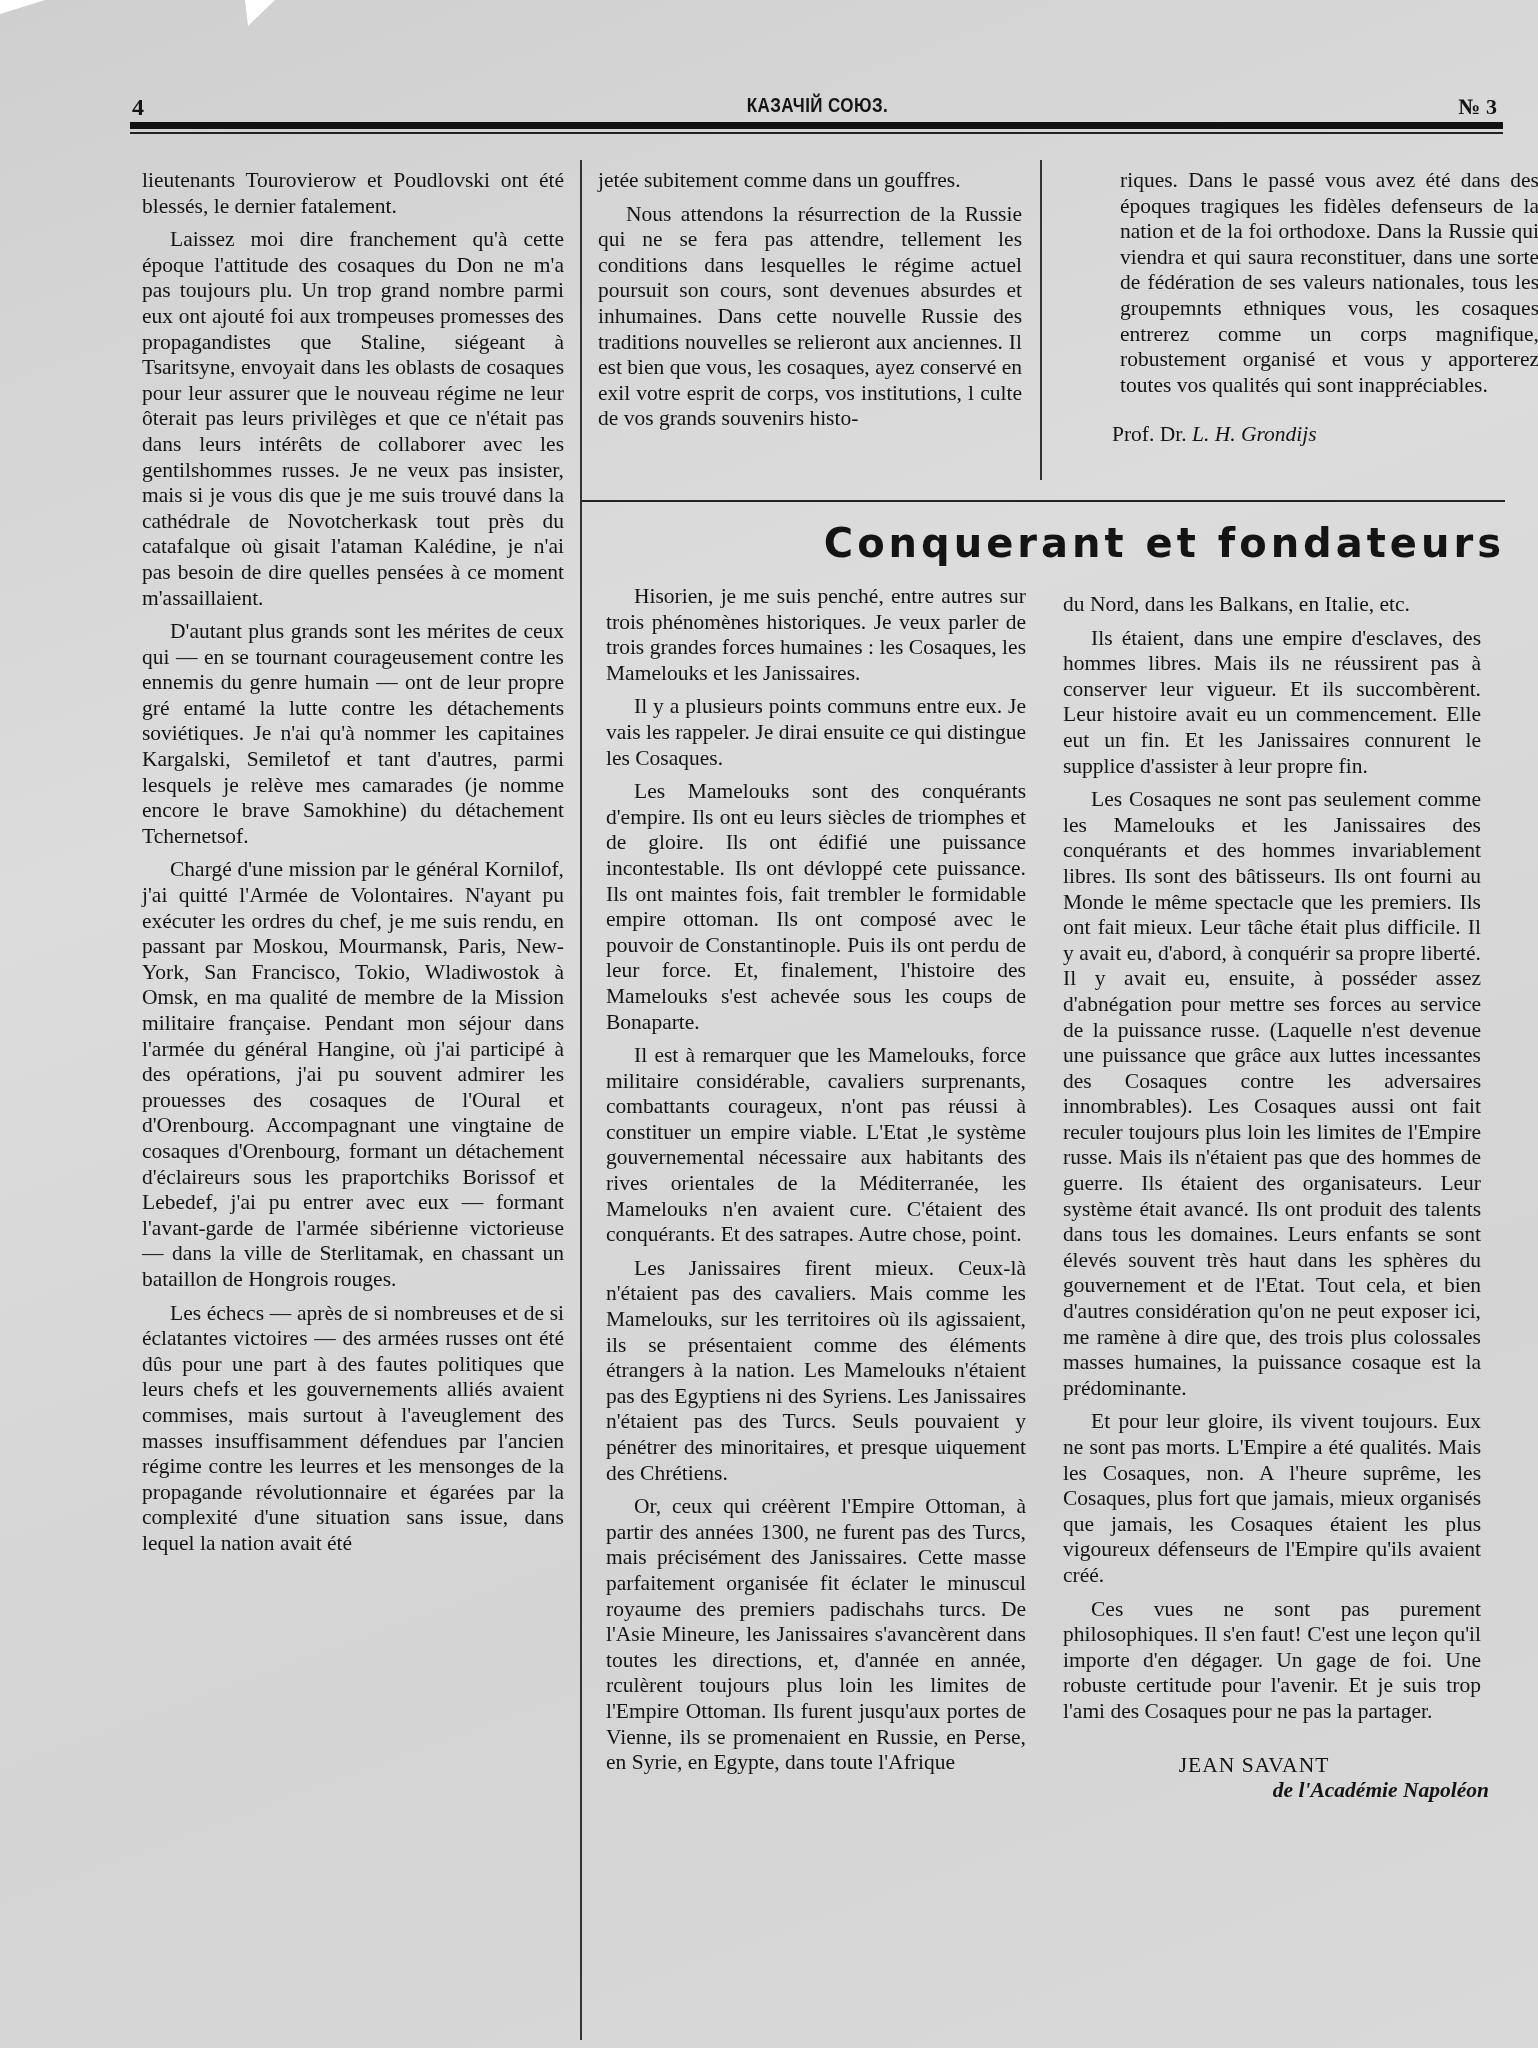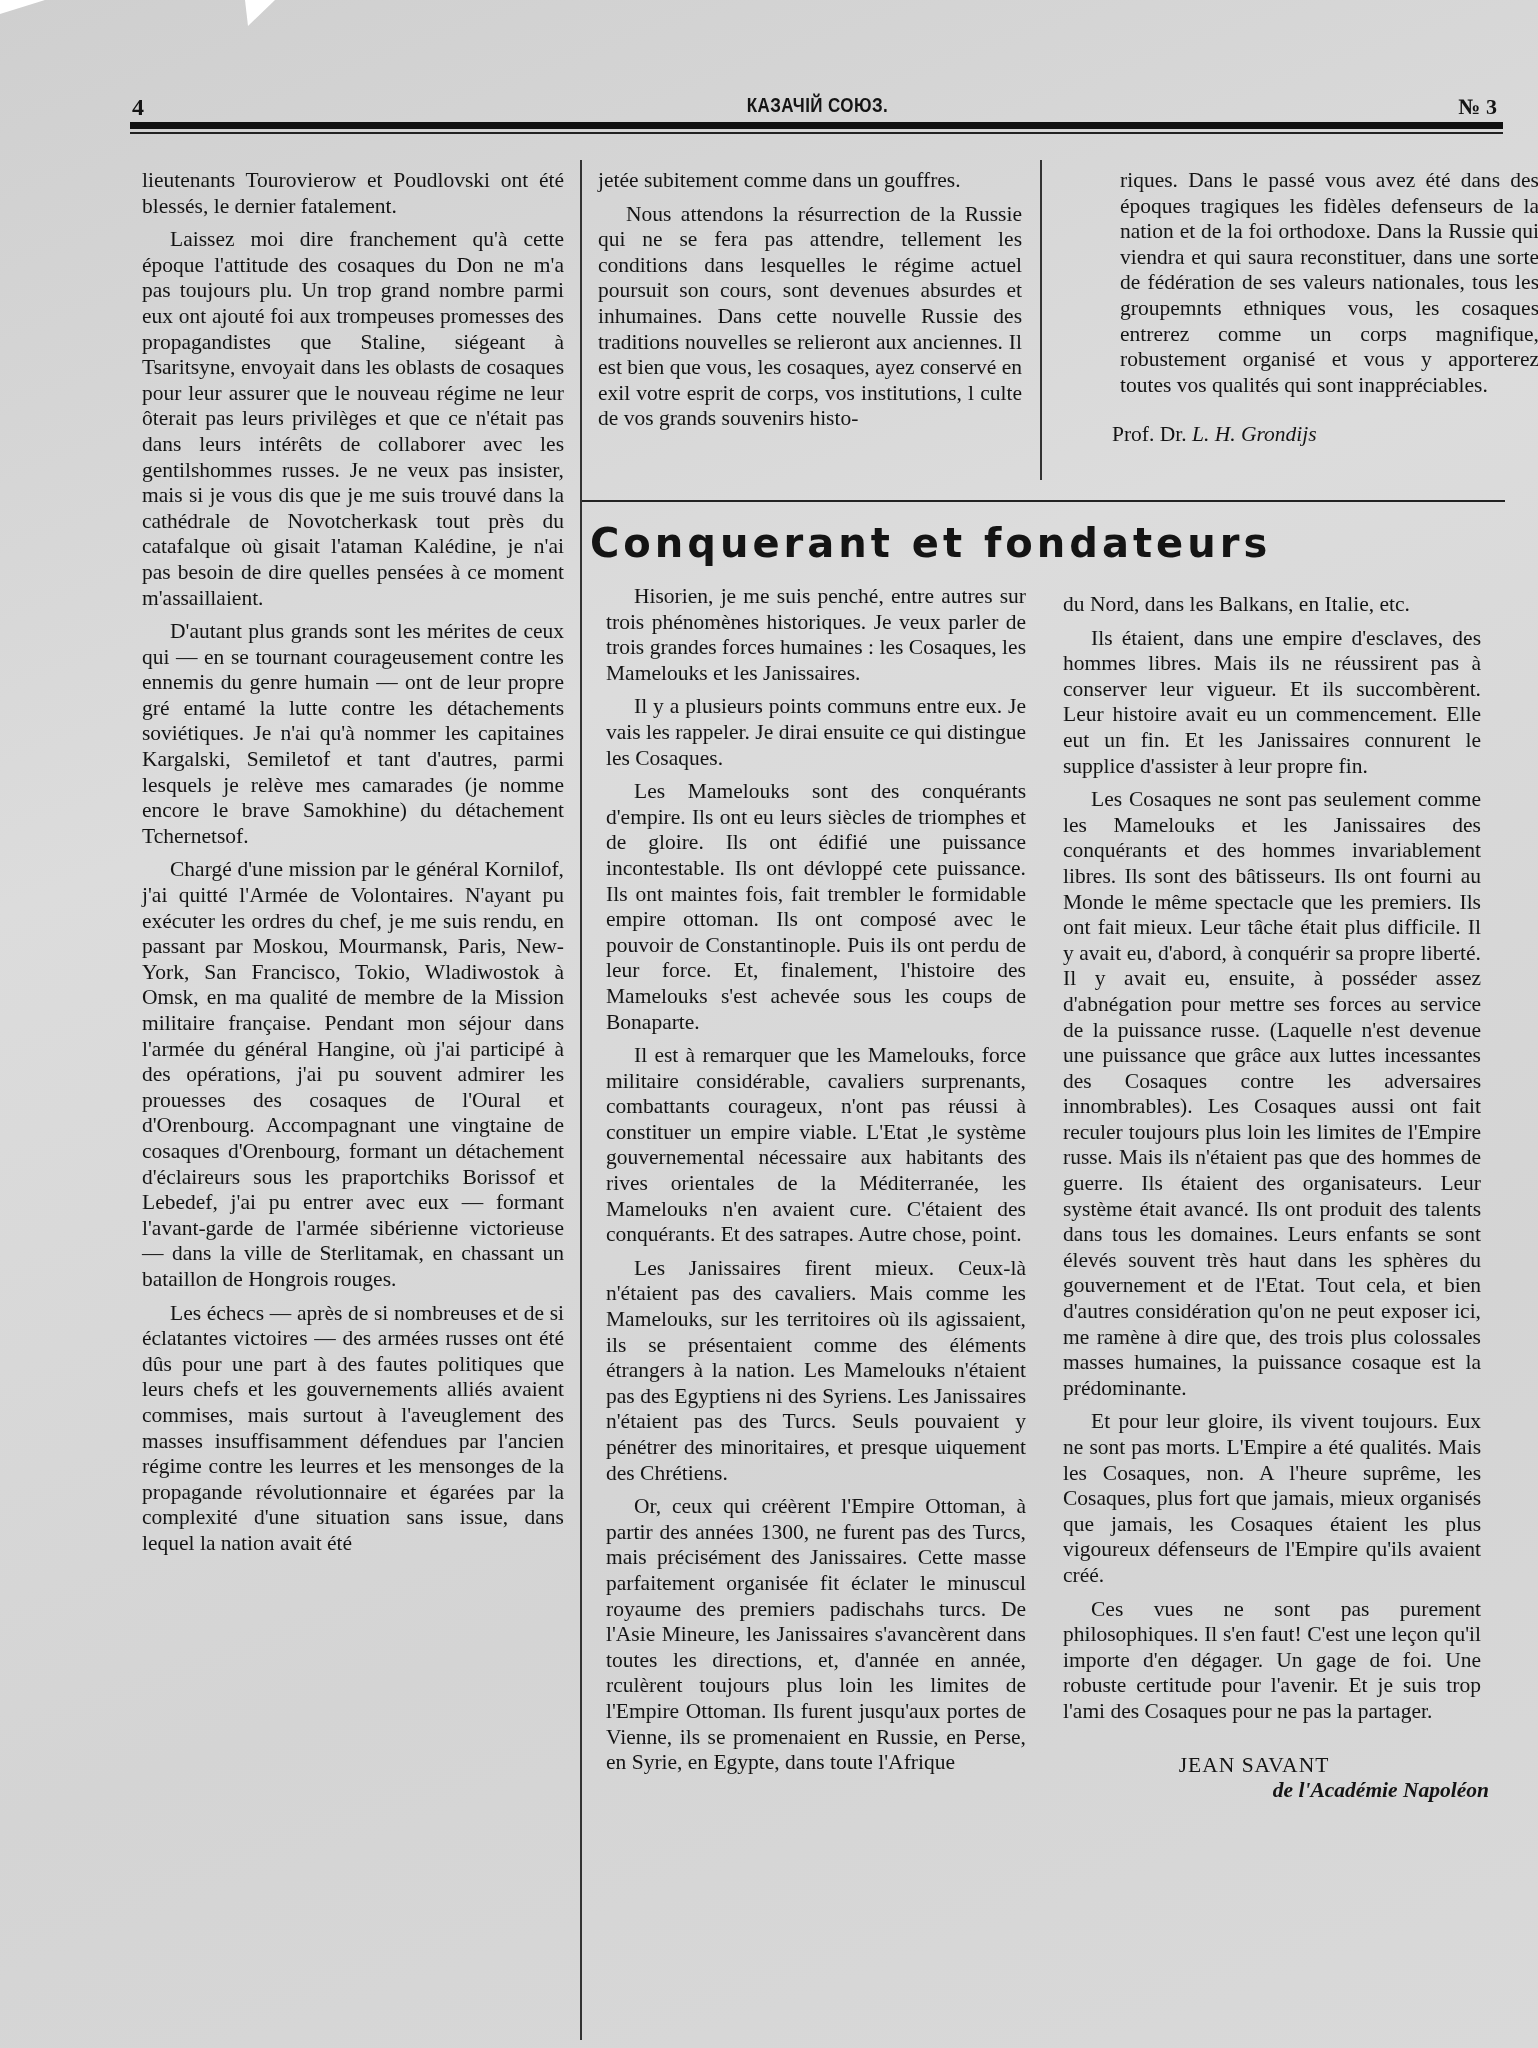--- a/index.html
+++ b/index.html
@@ -43,21 +43,21 @@
   .col1 { left: 134px; top: 160px; width: 438px; }
   .col2 { left: 590px; top: 160px; width: 440px; }
   .col3 { left: 1112px; top: 160px; width: 435px; }
   .col2b { left: 598px; top: 576px; width: 436px; }
   .col3b { left: 1055px; top: 584px; width: 434px; }
   .vrule { position: absolute; width: 2px; background: #333; }
   .hrule { position: absolute; height: 2px; background: #222; }
   .signature { margin-top: 24px; padding-right: 40px; }
   .signature i { font-style: italic; }
   .headline {
-    position: absolute; left: 590px; top: 520px; width: 915px; text-align: left;
+    position: absolute; left: 590px; top: 520px; width: 915px; text-align: right;
     font-family: "DejaVu Sans", sans-serif; font-weight: bold; font-size: 40px; letter-spacing: 4px;
   }
   .author { text-align: center; padding-right: 36px; margin-top: 28px; letter-spacing: 1px; }
   .affil { text-align: right; font-style: italic; font-weight: bold; }
 </style>
 </head>
 <body>
 
 <div class="tear-left"></div>
 <div class="tear-mid"></div>

